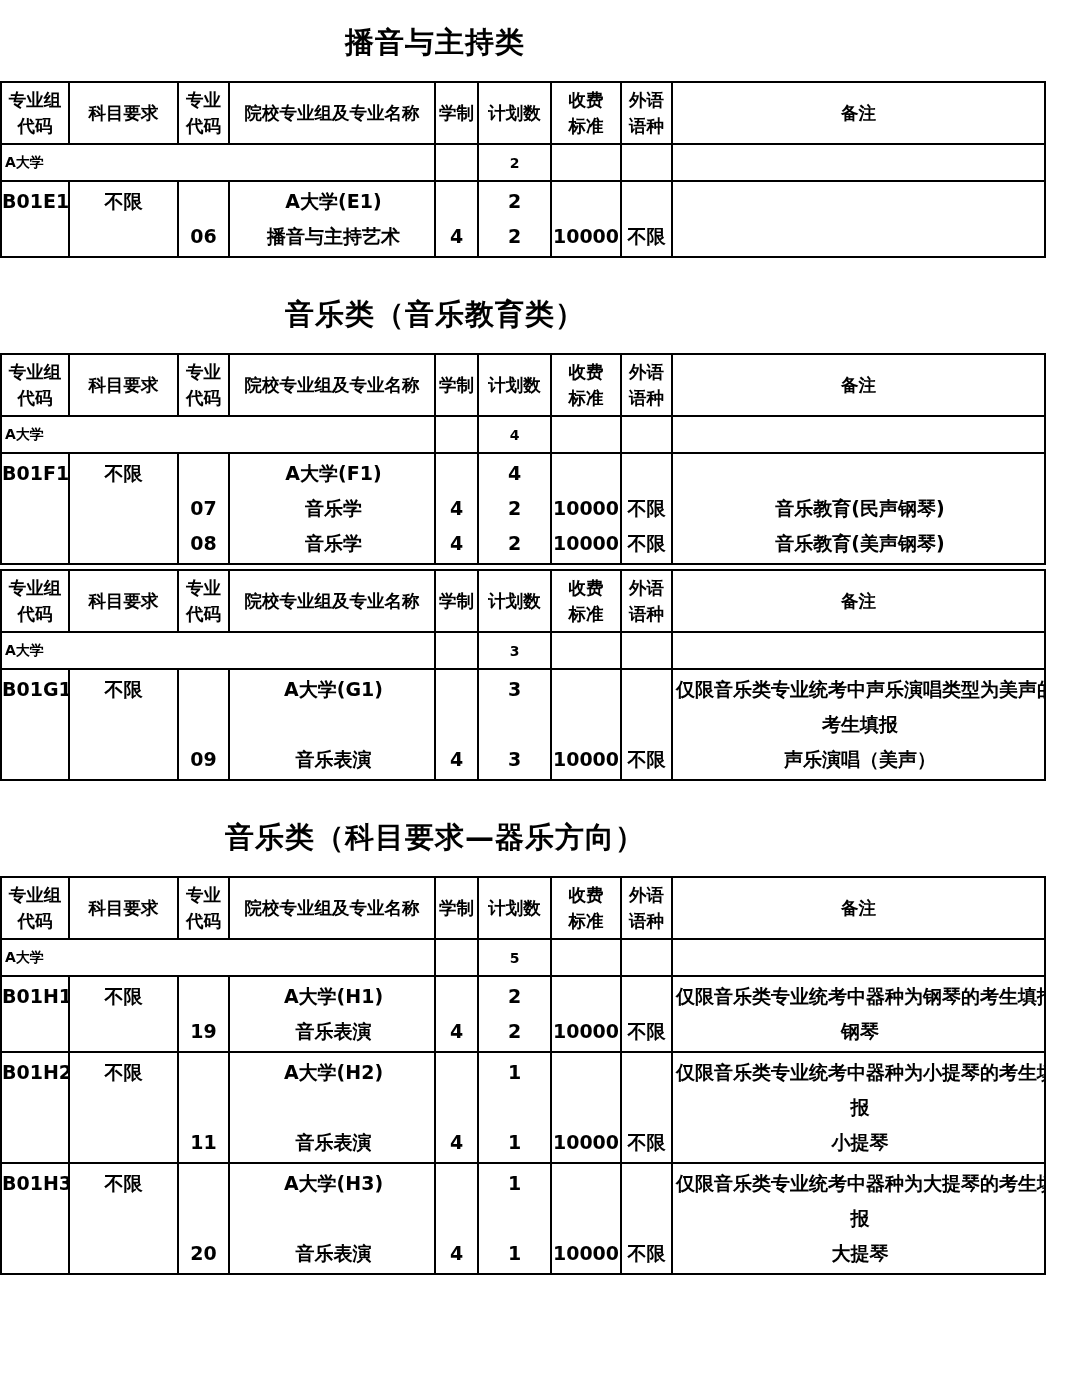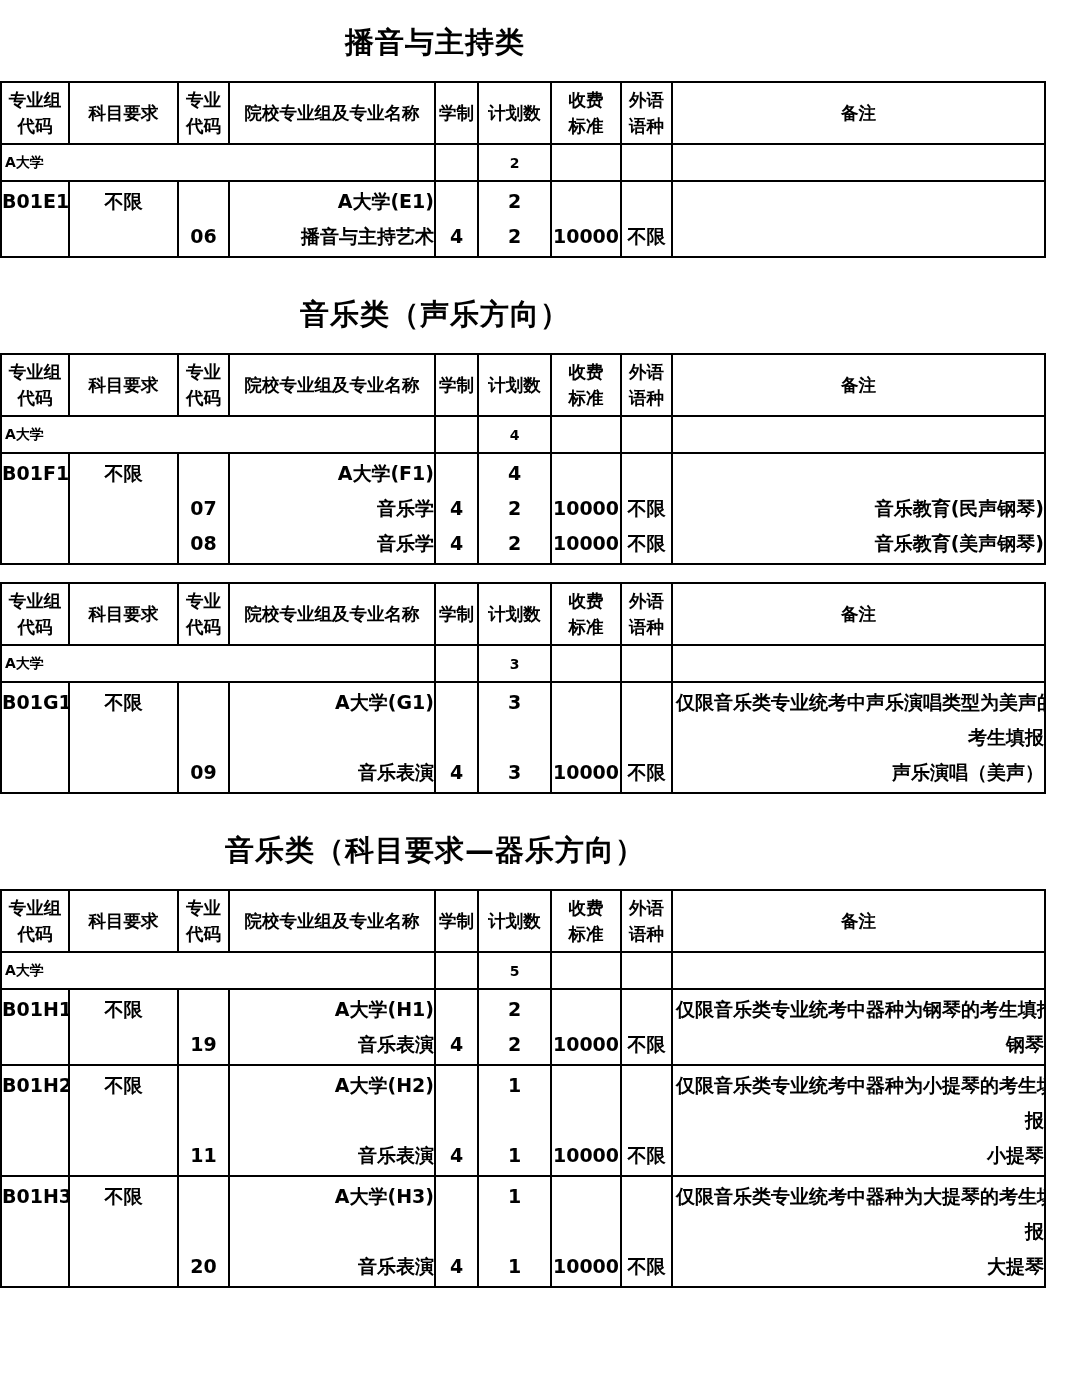--- a/index.html
+++ b/index.html
@@ -14,35 +14,35 @@
   .section-title {
     text-align:center;
     font-size:29px;
     letter-spacing:1px;
     line-height:36px;
     margin:0 0 21px 0;
   }
   .section + .section .section-title { margin-top:38px; }
   table.plan-table {
     width:1044px;
-    margin:17px auto;
+    margin:4px auto;
     border-collapse:collapse;
     table-layout:fixed;
   }
   .plan-table th, .plan-table td {
     border:2px solid #000;
     vertical-align:middle;
     overflow:hidden;
   }
   .plan-table th { padding:4px 0; }
   .hline { font-size:17.5px; line-height:26px; text-align:center; white-space:nowrap; }
   .summary-row td { height:37px; font-size:14px; }
   .sum-name { text-align:left; padding-left:3px; white-space:nowrap; }
   .c-center { text-align:center; }
-  .c-left { text-align:right; }
+  .c-left { text-align:center; }
   .group-cell { vertical-align:top; padding:2px 0; }
   .line {
     height:35px; line-height:35px;
     font-size:19px;
     white-space:nowrap; overflow:hidden;
   }
   .c-left .line { padding-left:3px; }
   .c-center .line { text-align:center; }
 </style>
 </head>
@@ -142,21 +142,21 @@
             </td>
             <td class="group-cell c-left">
               <div class="line"></div>
               <div class="line"></div>
             </td>
           </tr>
         </tbody>
       </table>
     </div>
     <div class="section">
-      <div class="section-title">音乐类（声乐方向）</div>
+      <div class="section-title">音乐类（音乐教育类）</div>
       <table class="plan-table">
         <colgroup>
           <col style="width: 68px;">
           <col style="width: 109px;">
           <col style="width: 51px;">
           <col style="width: 206px;">
           <col style="width: 43px;">
           <col style="width: 73px;">
           <col style="width: 70px;">
           <col style="width: 51px;">

